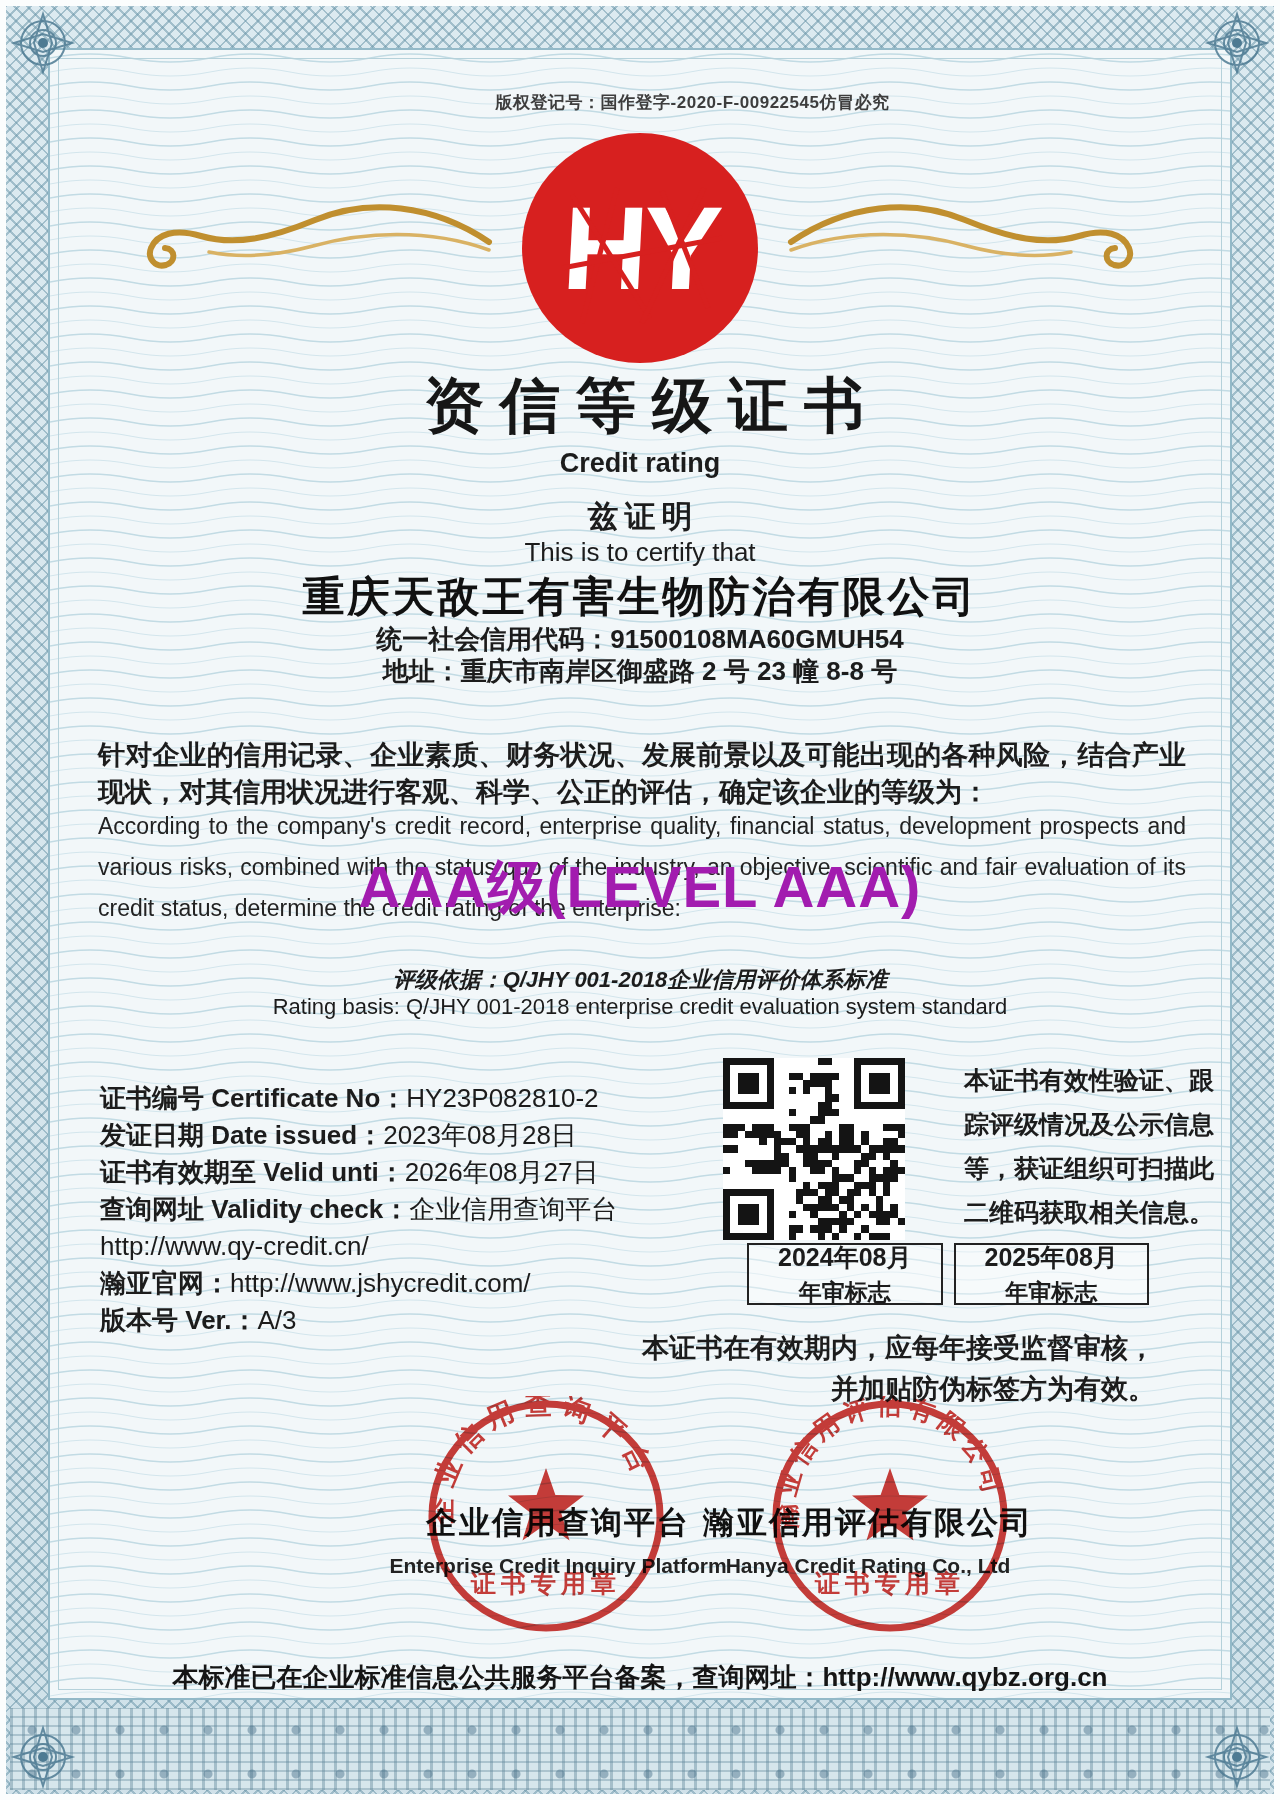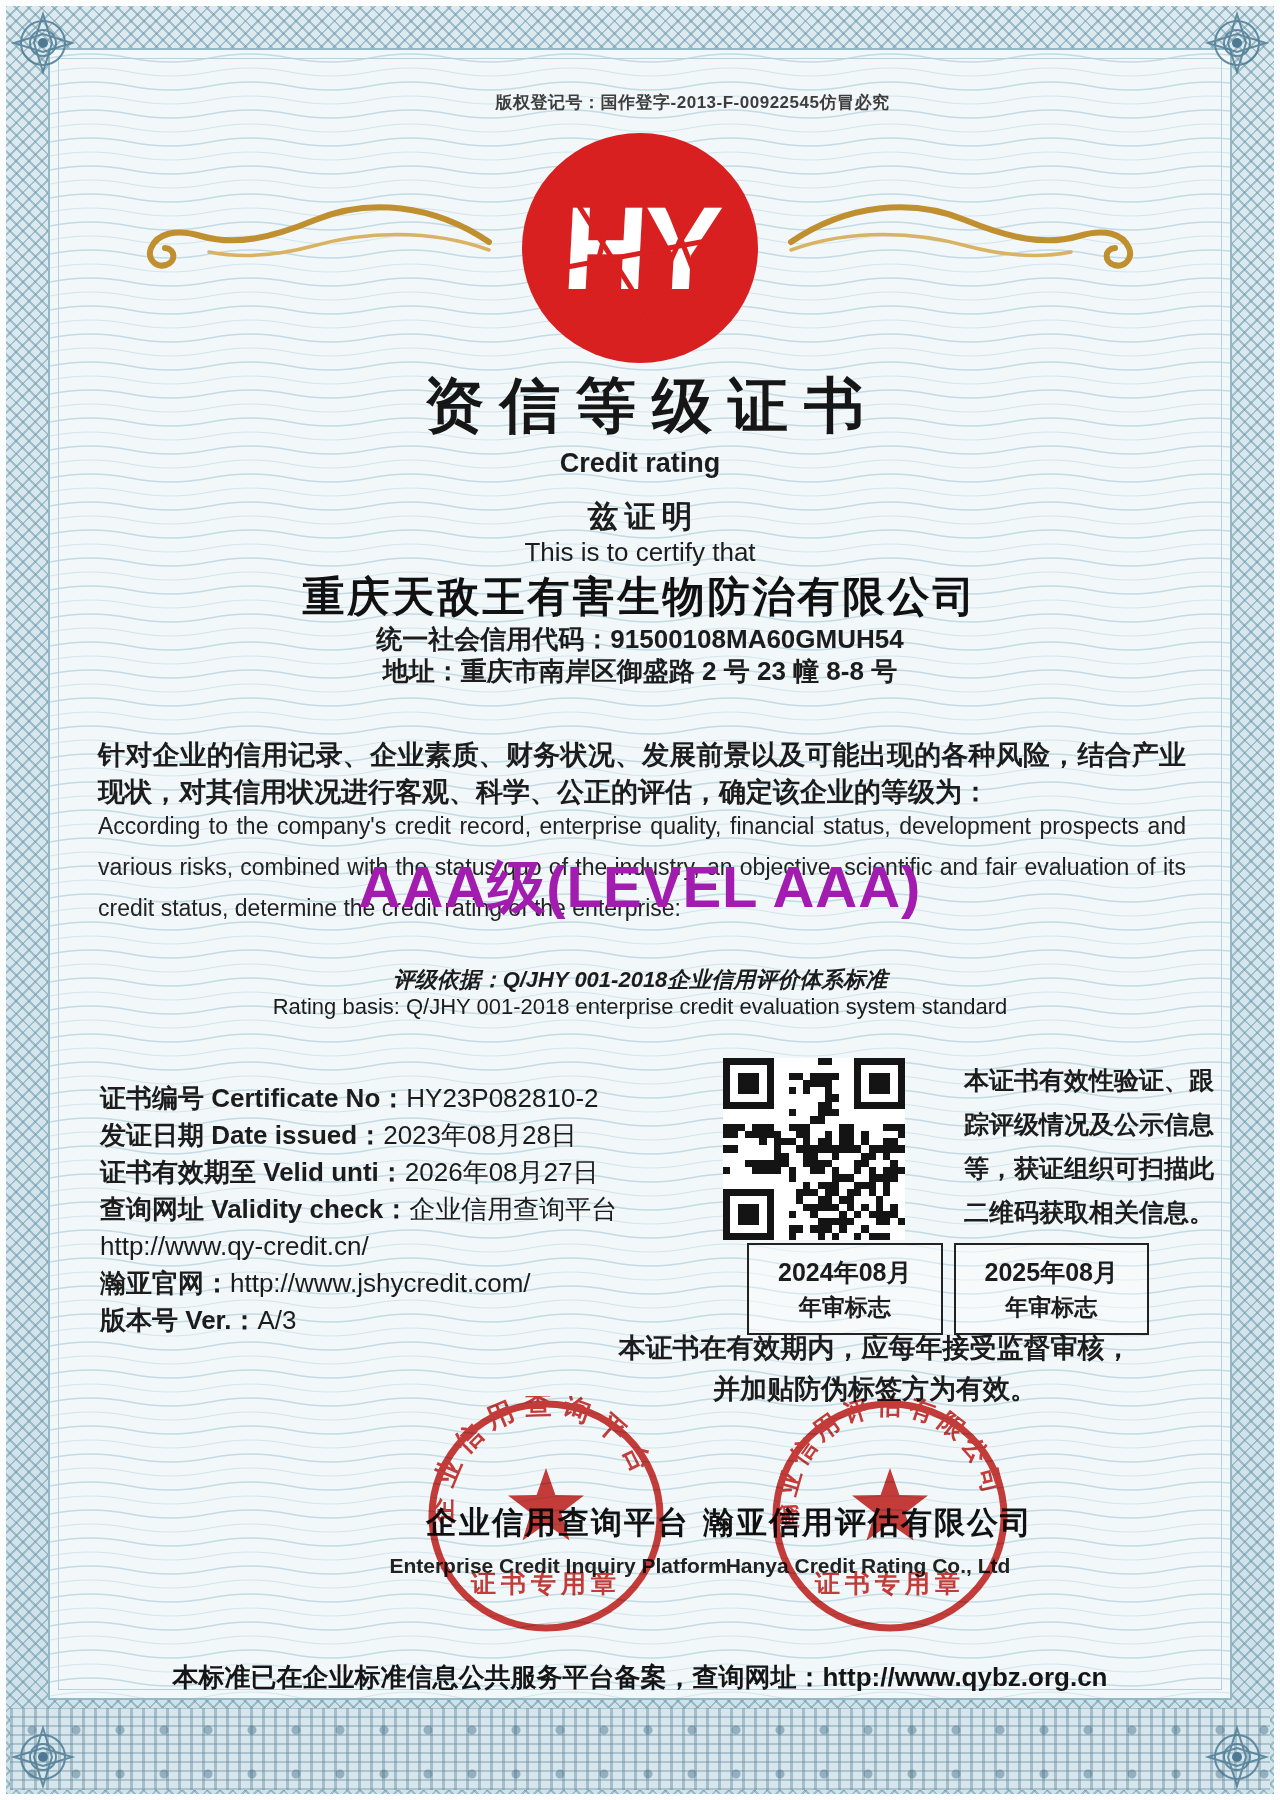--- a/index.html
+++ b/index.html
@@ -73,25 +73,25 @@
   
   .details { top: 1080px; left: 100px; width: 575px; font-size: 26px; z-index: 5; }
   .detail-line { line-height: 37px; white-space: nowrap; }
   .detail-label { font-weight: 600; }
   .qr-block { top: 1058px; left: 723px; width: 182px; height: 182px; background: #fff; z-index: 5; }
   .qr-block svg { width: 100%; height: 100%; display: block; }
   .qr-note { top: 1058px; left: 964px; width: 250px; font-size: 25px; line-height: 44px;
     text-align: justify; font-weight: 600; z-index: 5; }
 
   .marks { top: 1243px; left: 747px; width: 402px; display: flex; gap: 11px; z-index: 5; }
-  .mark-box { border: 2px solid #222; flex: 1; height: 92px; display: flex; flex-direction: column;
+  .mark-box { border: 2px solid #222; flex: 1; height: 62px; display: flex; flex-direction: column;
     align-items: center; justify-content: center; background: rgba(255,255,255,.35); }
   .mark-period { font-size: 25px; font-weight: 600; }
   .mark-label { font-size: 23px; font-weight: 600; margin-top: 3px; }
-  .supervision { top: 1328px; left: 595px; width: 560px; text-align: center; font-size: 27px;
+  .supervision { top: 1328px; left: 595px; width: 560px; text-align: right; font-size: 27px;
     line-height: 41px; font-weight: 600; z-index: 5; }
 
   
   .issuer { top: 1502px; width: 420px; text-align: center; z-index: 5; }
   .issuer.a { left: 348px; } .issuer.b { left: 658px; }
   .issuer-cn { font-size: 31px; font-weight: bold; letter-spacing: 2px; color: #111; }
   .issuer-en { font-size: 21px; margin-top: 10px; font-weight: 700; color: #222; }
   .seal { width: 244px; height: 240px; mix-blend-mode: multiply; opacity: .88; z-index: 6; }
   .seal.a { left: 424px; top: 1396px; } .seal.b { left: 768px; top: 1396px; }
 
@@ -145,21 +145,21 @@
   <svg class="abs corner br" viewBox="0 0 70 70">
     <g fill="none" stroke="#4e7b93" stroke-width="2" opacity="0.85">
       <circle cx="35" cy="35" r="22"></circle>
         <circle cx="35" cy="35" r="13"></circle>
       <path d="M35 6 L44 35 L35 64 L26 35 Z"></path>
         <path d="M6 35 L35 26 L64 35 L35 44 Z"></path>
     </g>
       <circle cx="35" cy="35" r="5" fill="#4e7b93"></circle>
   </svg>
 
-  <div class="abs copyright">版权登记号：国作登字-2013-F-00922545仿冒必究</div>
+  <div class="abs copyright">版权登记号：国作登字-2020-F-00922545仿冒必究</div>
 
   <svg class="abs flourish left" viewBox="0 0 350 95">
     <path d="M346 52 C 290 14 225 8 172 30 C 128 48 92 56 58 46 C 32 38 14 44 8 58 C 4 68 12 78 23 75 C 33 72 33 59 22 58" fill="none" stroke="#c08f2f" stroke-width="6" stroke-linecap="round"></path>
     <path d="M346 60 C 285 38 220 42 170 56 C 132 66 96 68 66 62" fill="none" stroke="#d9b264" stroke-width="3.5" stroke-linecap="round"></path>
   </svg>
   <svg class="abs flourish right" viewBox="0 0 350 95">
     <path d="M346 52 C 290 14 225 8 172 30 C 128 48 92 56 58 46 C 32 38 14 44 8 58 C 4 68 12 78 23 75 C 33 72 33 59 22 58" fill="none" stroke="#c08f2f" stroke-width="6" stroke-linecap="round"></path>
     <path d="M346 60 C 285 38 220 42 170 56 C 132 66 96 68 66 62" fill="none" stroke="#d9b264" stroke-width="3.5" stroke-linecap="round"></path>
   </svg>
 

